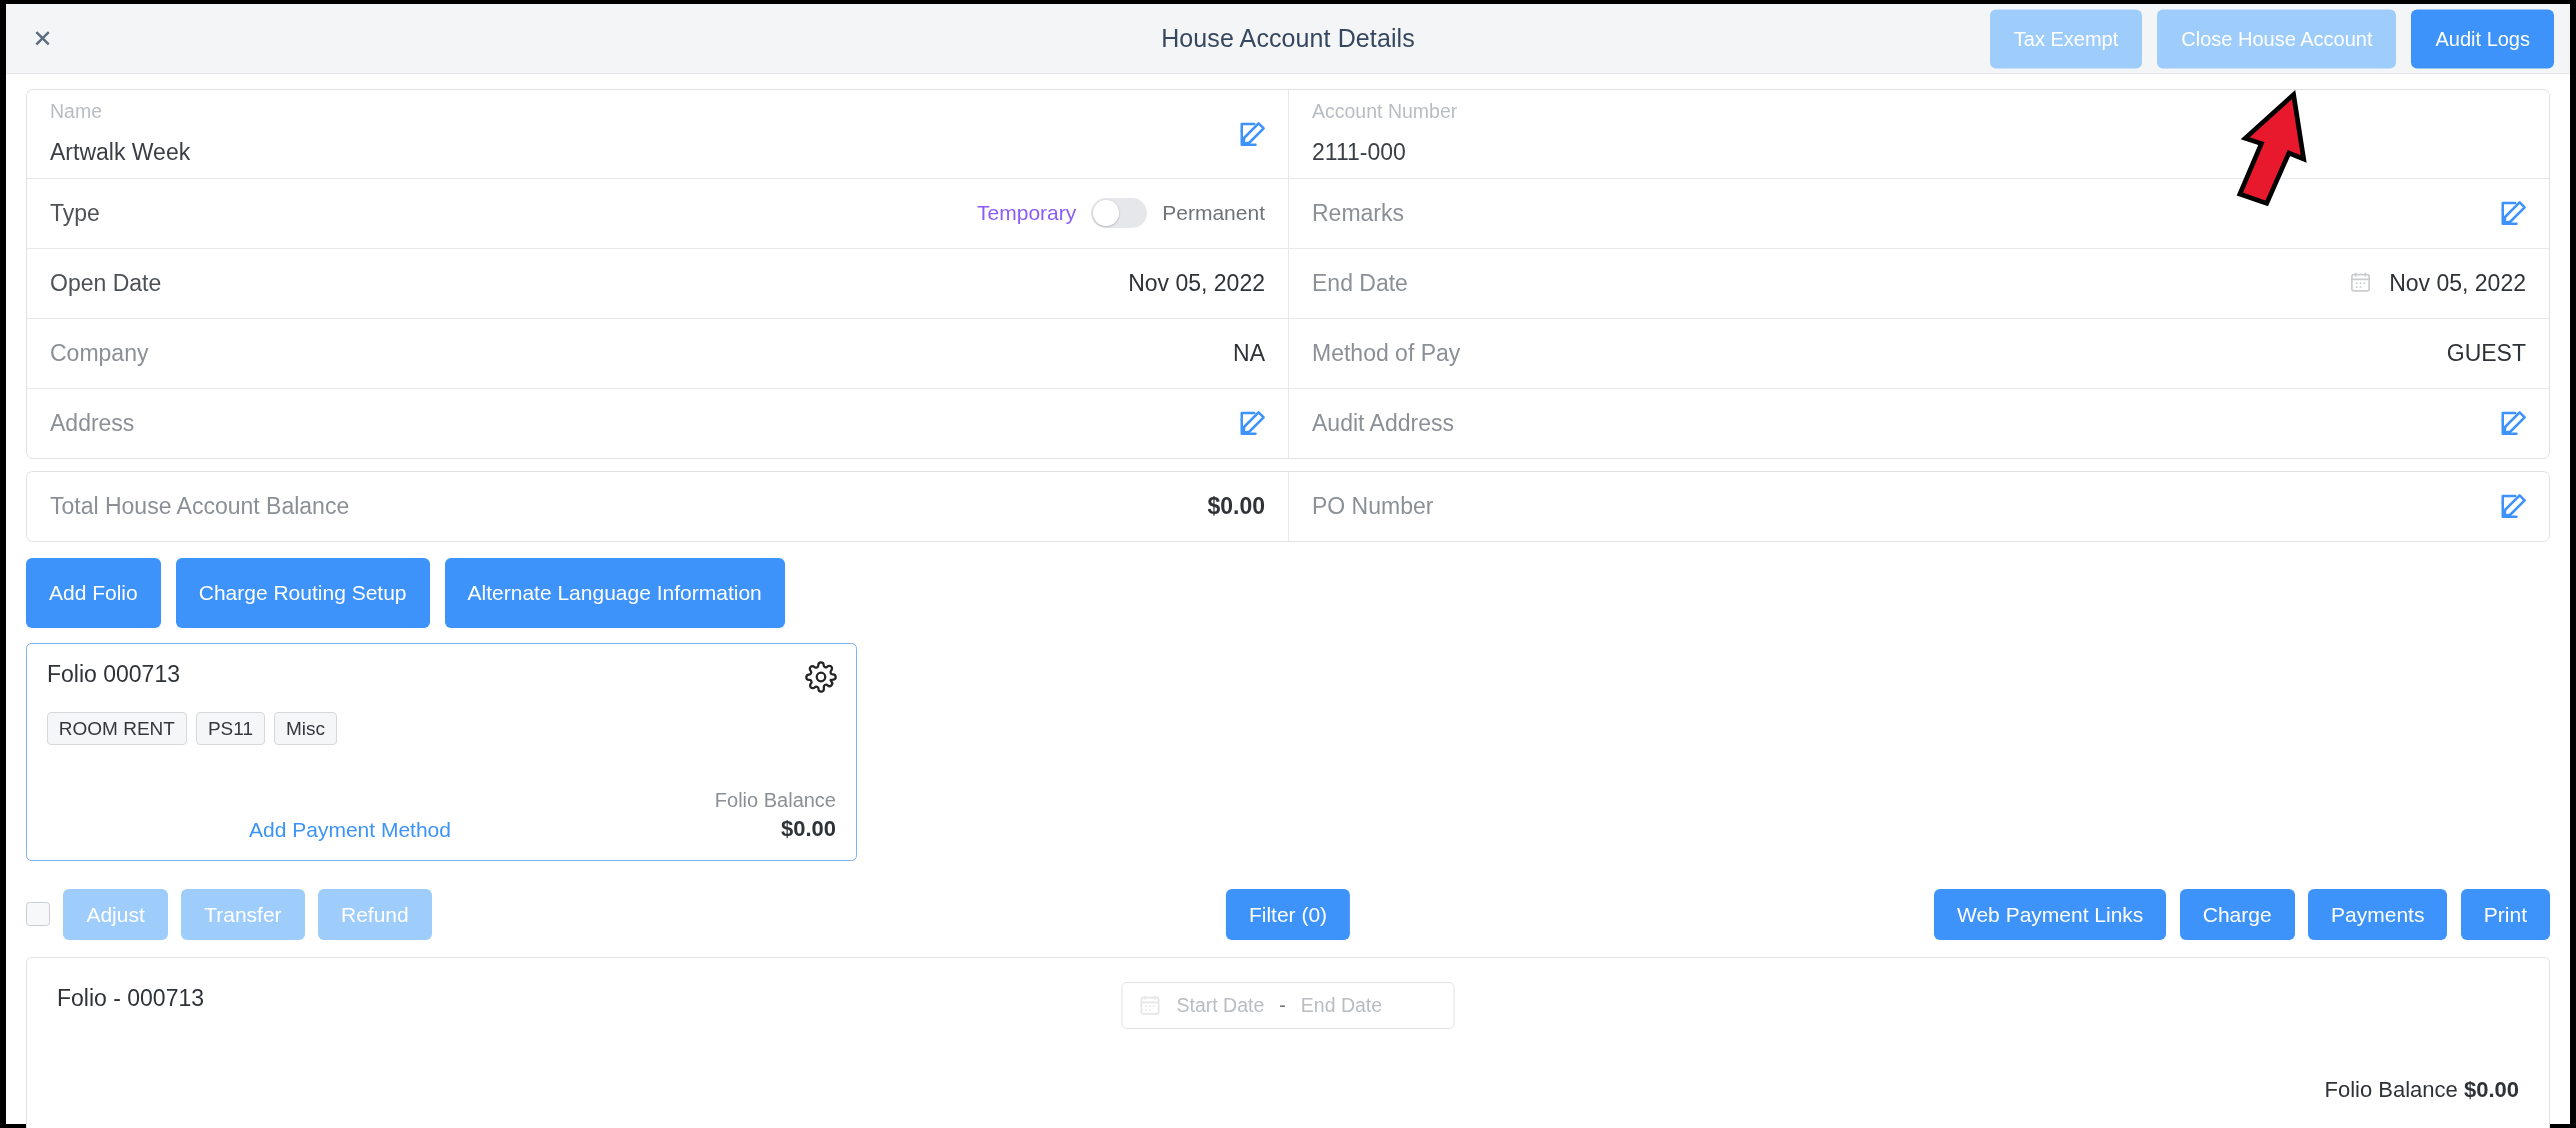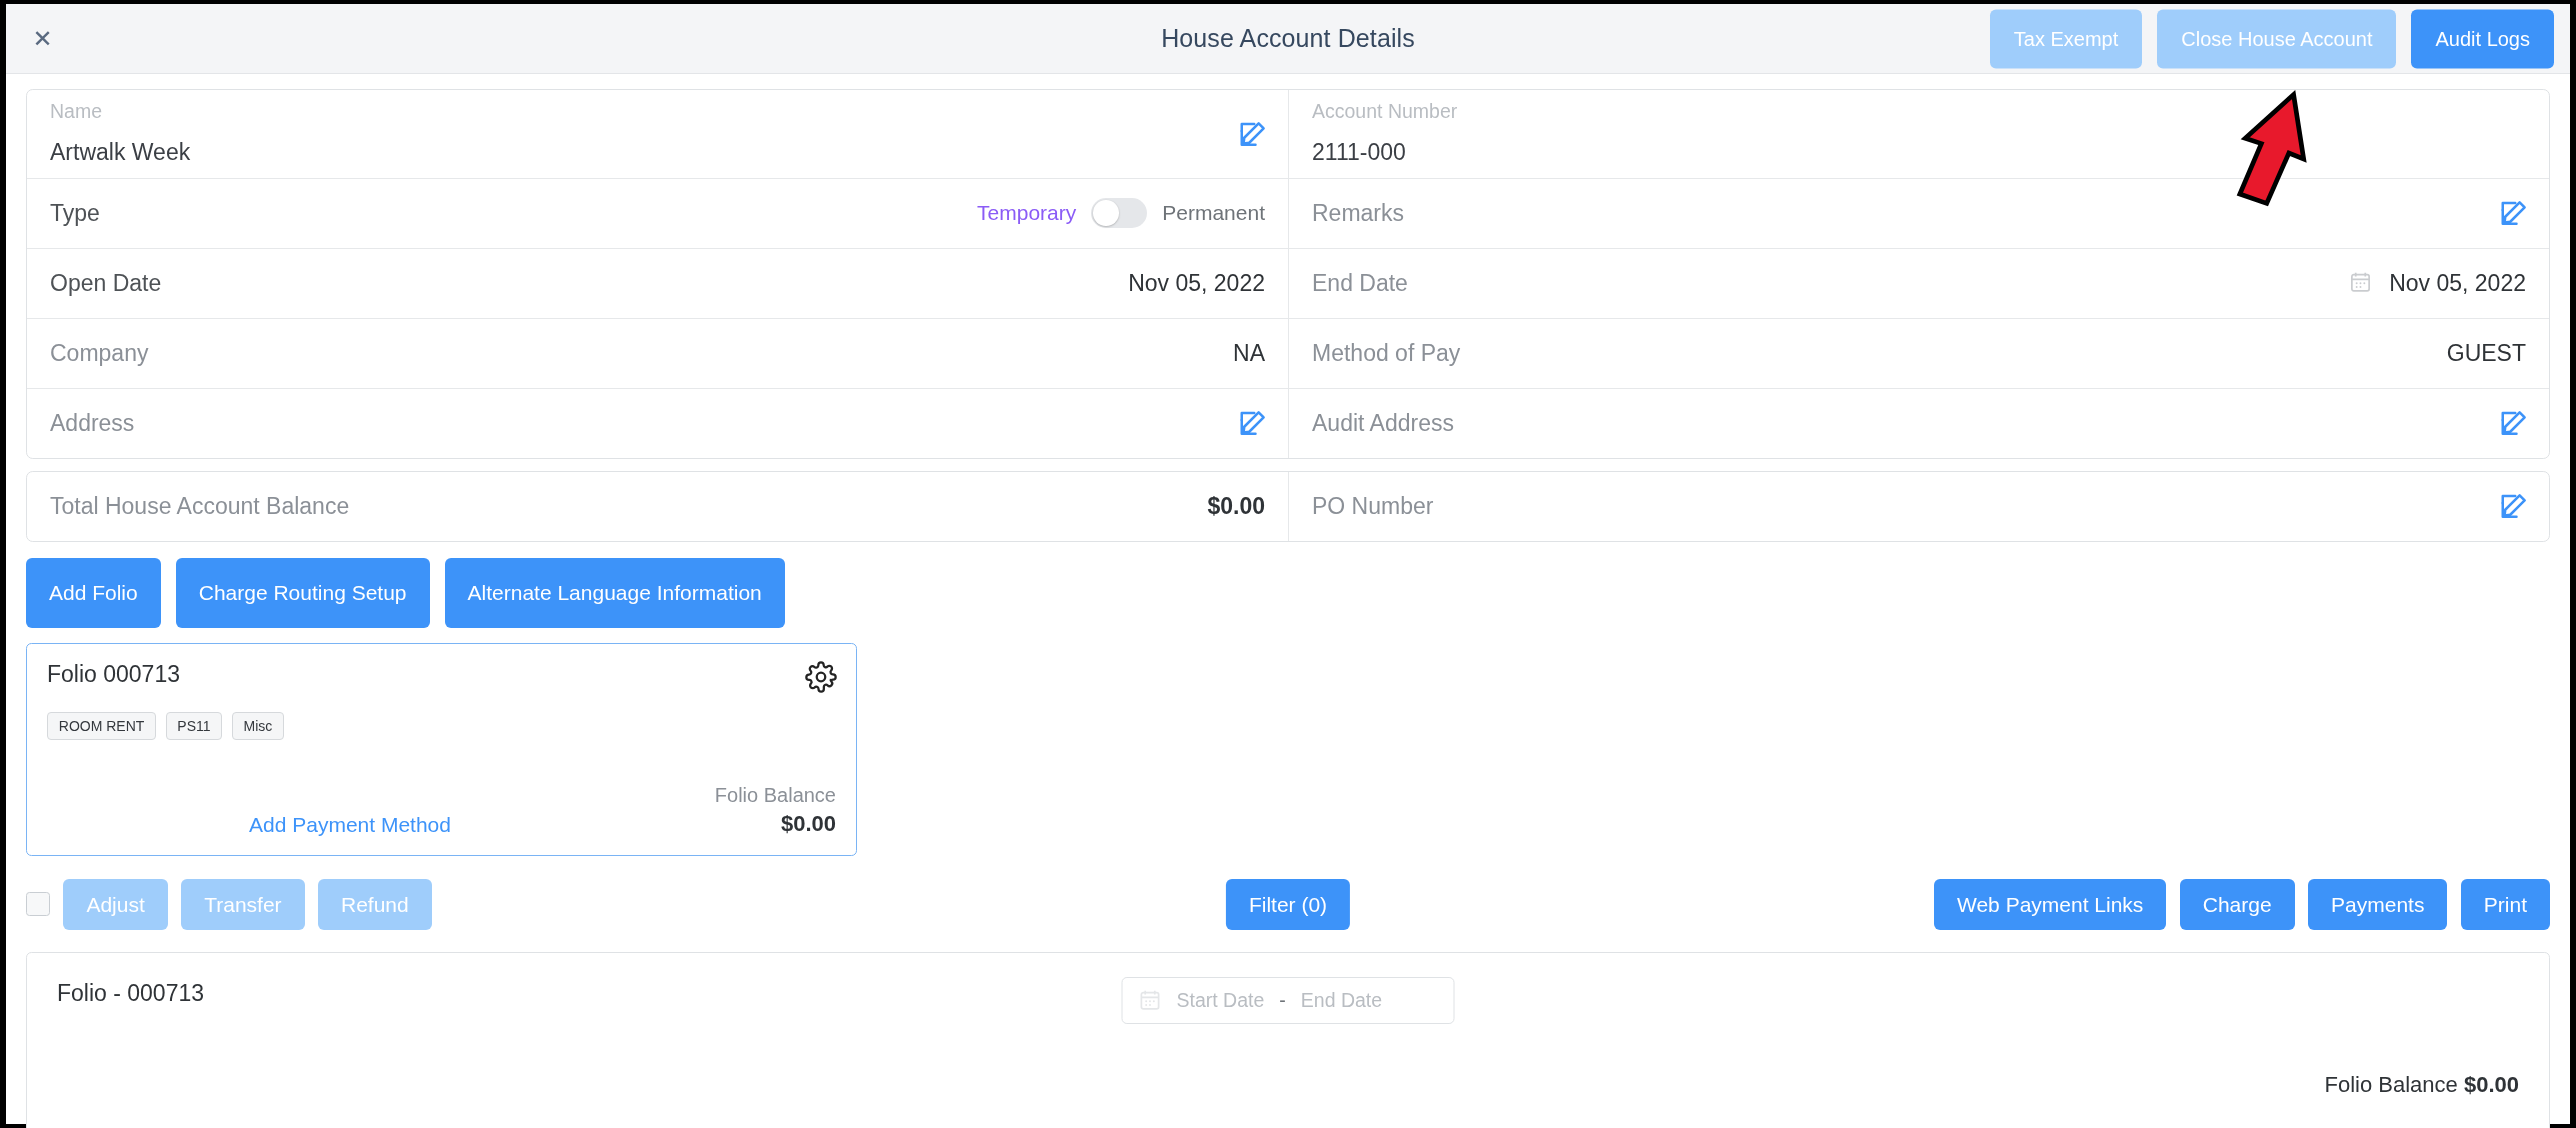--- a/index.html
+++ b/index.html
@@ -210,21 +210,21 @@
   }
   .chips {
     display: flex;
     gap: 9.4px;
     margin-top: 24px;
   }
   .chip {
     border: 0.7px solid #d6d9dc;
     border-radius: 4px;
     background: #f5f6f7;
-    font-size: 14px;
+    font-size: 19px;
     color: #34383d;
     padding: 6px 10.8px;
     line-height: 1;
     white-space: nowrap;
   }
   .folio-foot {
     display: flex;
     align-items: flex-end;
     justify-content: space-between;
     margin-top: 44px;
@@ -235,21 +235,21 @@
     cursor: pointer;
     margin-left: 202px;
   }
   .folio-bal-box { text-align: right; }
   .folio-bal-lbl { font-size: 20px; color: #8b9097; }
   .folio-bal-val { font-size: 22px; color: #2f3337; font-weight: bold; margin-top: 4px; }
 
   
   .toolbar {
     display: flex;
-    align-items: flex-start;
+    align-items: flex-end;
     margin-top: 23px;
     position: relative;
     height: 56px;
   }
   .tb-left { display: flex; align-items: center; gap: 13.4px; }
   .tb-check {
     width: 24px; height: 24px;
     border: 0.7px solid #c9ced3;
     border-radius: 3.4px;
     background: #f7f8f9;

